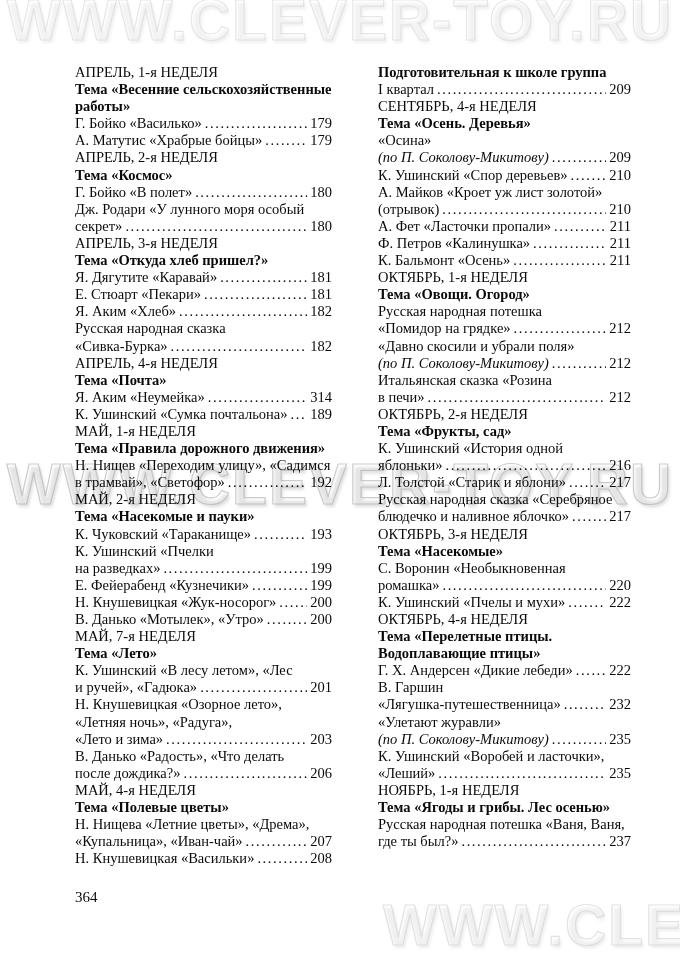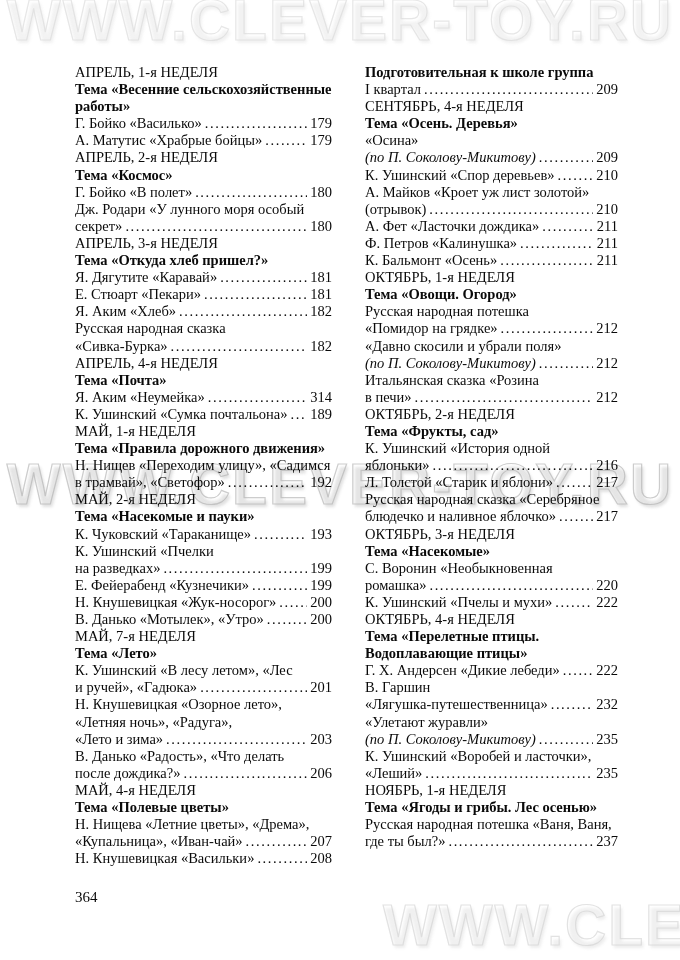--- a/index.html
+++ b/index.html
@@ -7,20 +7,21 @@
     width:680px; height:960px;
     background:#ffffff;
     overflow:hidden;
     position:relative;
     font-family:"Liberation Serif", serif;
     color:#0a0a0a;
   }
   .columns {
     position:absolute; left:75px; top:64px;
     display:flex;
+    gap:13px;
   }
   .col { font-size:14.5px; }
   .col-left  { width:257px; }
   .col-right { width:253px; margin-left:33px; }
   .line {
     display:flex; align-items:baseline;
     height:17.1px; line-height:17.1px;
     white-space:nowrap;
   }
   .txt { flex:0 0 auto; }
@@ -276,21 +277,21 @@
       </div>
       <div class="line entry">
         <span class="txt">А. Майков «Кроет уж лист золотой»</span>
       </div>
       <div class="line entry">
         <span class="txt">(отрывок)</span>
         <span class="dots"></span>
         <span class="pg">210</span>
       </div>
       <div class="line entry">
-        <span class="txt">А. Фет «Ласточки дождика»</span>
+        <span class="txt">А. Фет «Ласточки пропали»</span>
         <span class="dots"></span>
         <span class="pg">211</span>
       </div>
       <div class="line entry">
         <span class="txt">Ф. Петров «Калинушка»</span>
         <span class="dots"></span>
         <span class="pg">211</span>
       </div>
       <div class="line entry">
         <span class="txt">К. Бальмонт «Осень»</span>

